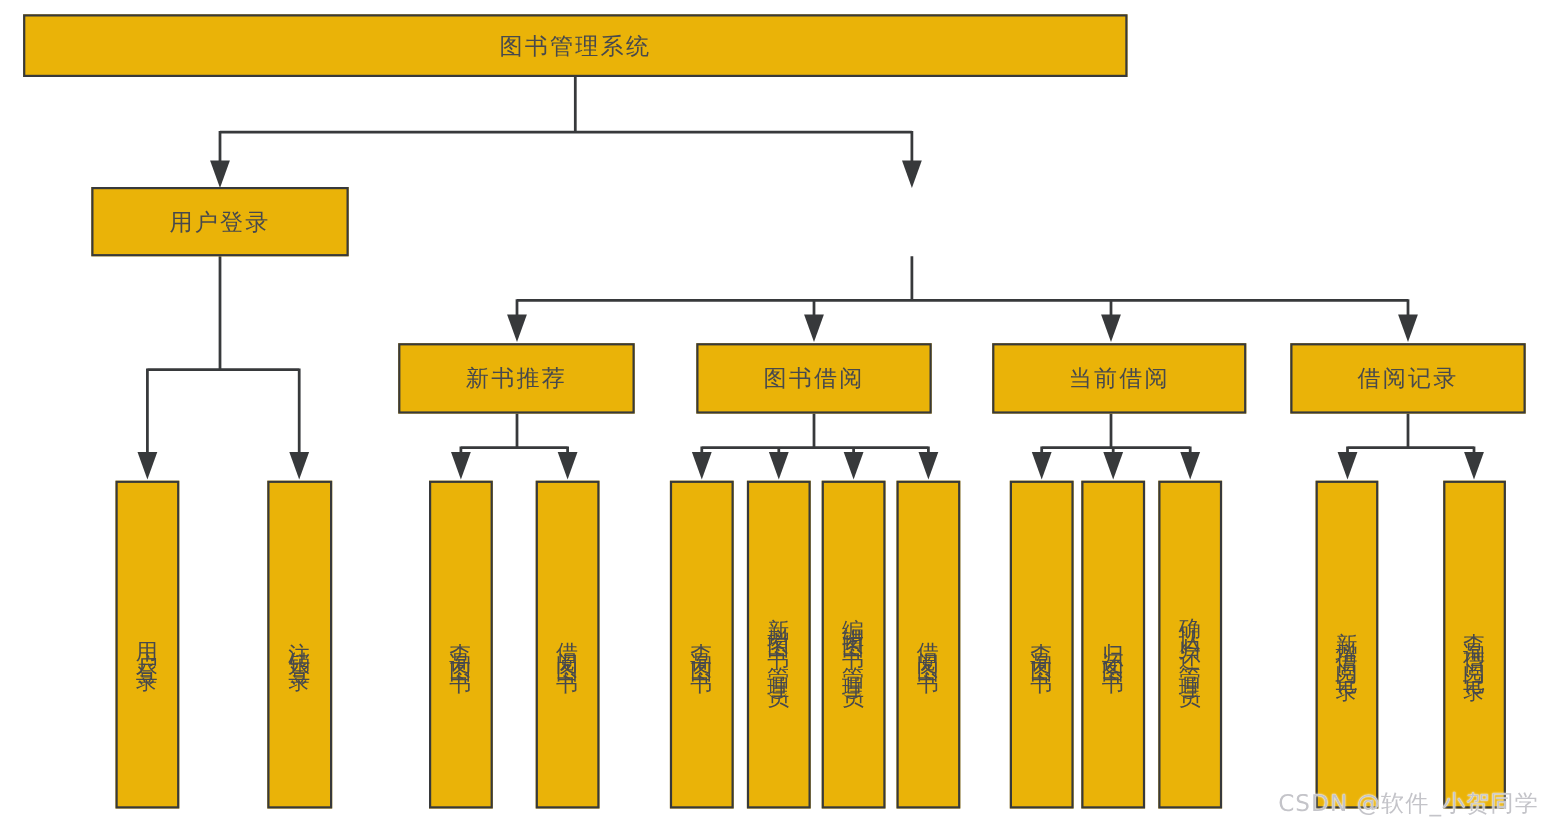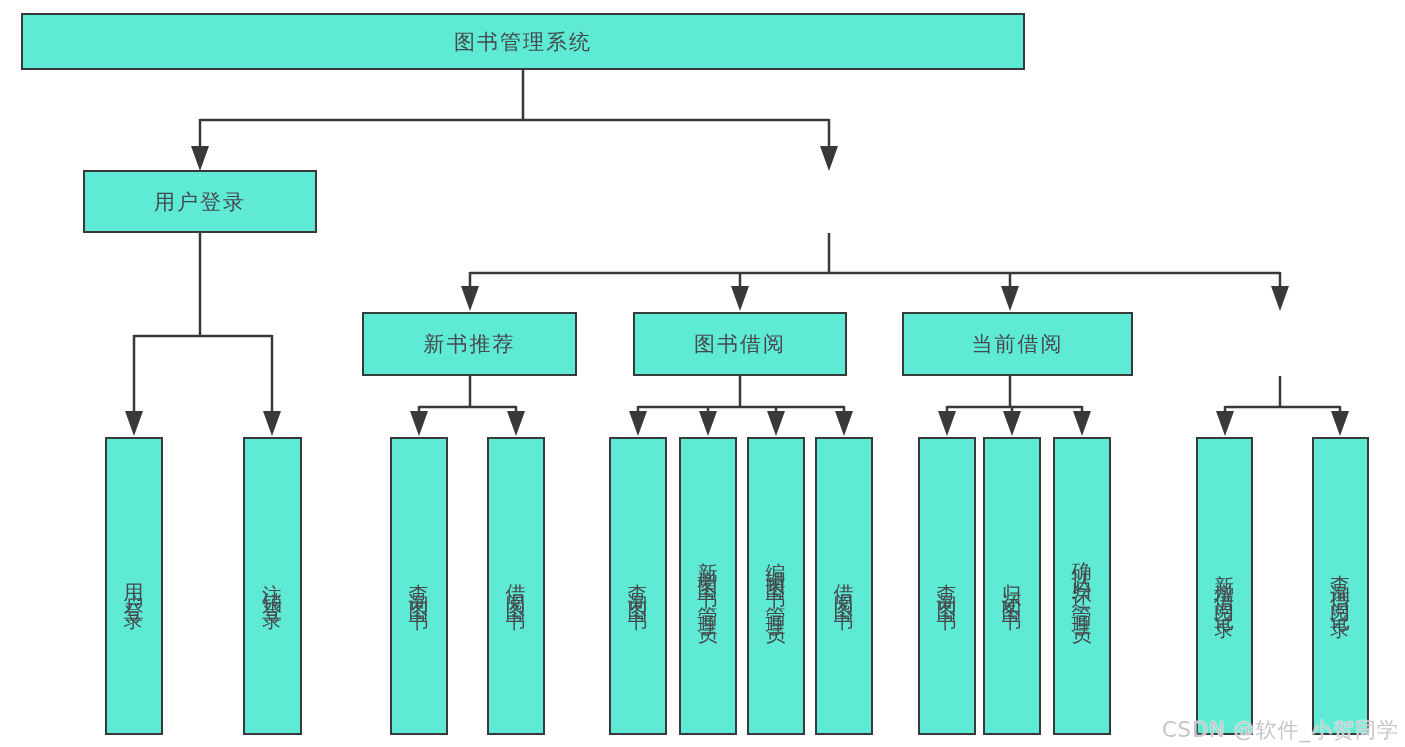--- a/index.html
+++ b/index.html
@@ -4,21 +4,21 @@
 <style>
   html,body { margin:0; padding:0; background:#ffffff; }
   #canvas {
     position:relative; width:1405px; height:747px; overflow:hidden;
     background:#ffffff;
     font-family:"DejaVu Sans","Liberation Sans",sans-serif;
   }
   #connectors { position:absolute; left:0; top:0; width:1405px; height:747px; }
   .box {
     position:absolute; box-sizing:border-box;
-    background:#5eead4; border:2.5px solid #37393b;
+    background:#eab308; border:2.5px solid #37393b;
     display:flex; align-items:center; justify-content:center;
     color:#47494d;
   }
   .h .label { font-size:21px; letter-spacing:2px; white-space:nowrap; }
   .v .label {
     writing-mode:vertical-rl; text-orientation:mixed;
     font-size:20px; line-height:1; letter-spacing:9px;
   }
   .watermark {
     position:absolute; right:6px; bottom:3px;
@@ -89,20 +89,23 @@
 
   <div class="box h" style="left:362px;top:312px;width:215px;height:64px">
     <span class="label">新书推荐</span>
   </div>
   <div class="box h" style="left:633px;top:312px;width:214px;height:64px">
     <span class="label">图书借阅</span>
   </div>
   <div class="box h" style="left:902px;top:312px;width:231px;height:64px">
     <span class="label">当前借阅</span>
   </div>
+  <div class="box h" style="left:1173px;top:312px;width:214px;height:64px">
+    <span class="label">借阅记录</span>
+  </div>
 
   <div class="box v" style="left:105px;top:437px;width:58px;height:298px">
     <span class="label">用户登录</span>
   </div>
   <div class="box v" style="left:243px;top:437px;width:59px;height:298px">
     <span class="label">注销登录</span>
   </div>
 
   <div class="box v" style="left:390px;top:437px;width:58px;height:298px">
     <span class="label">查询图书</span>

